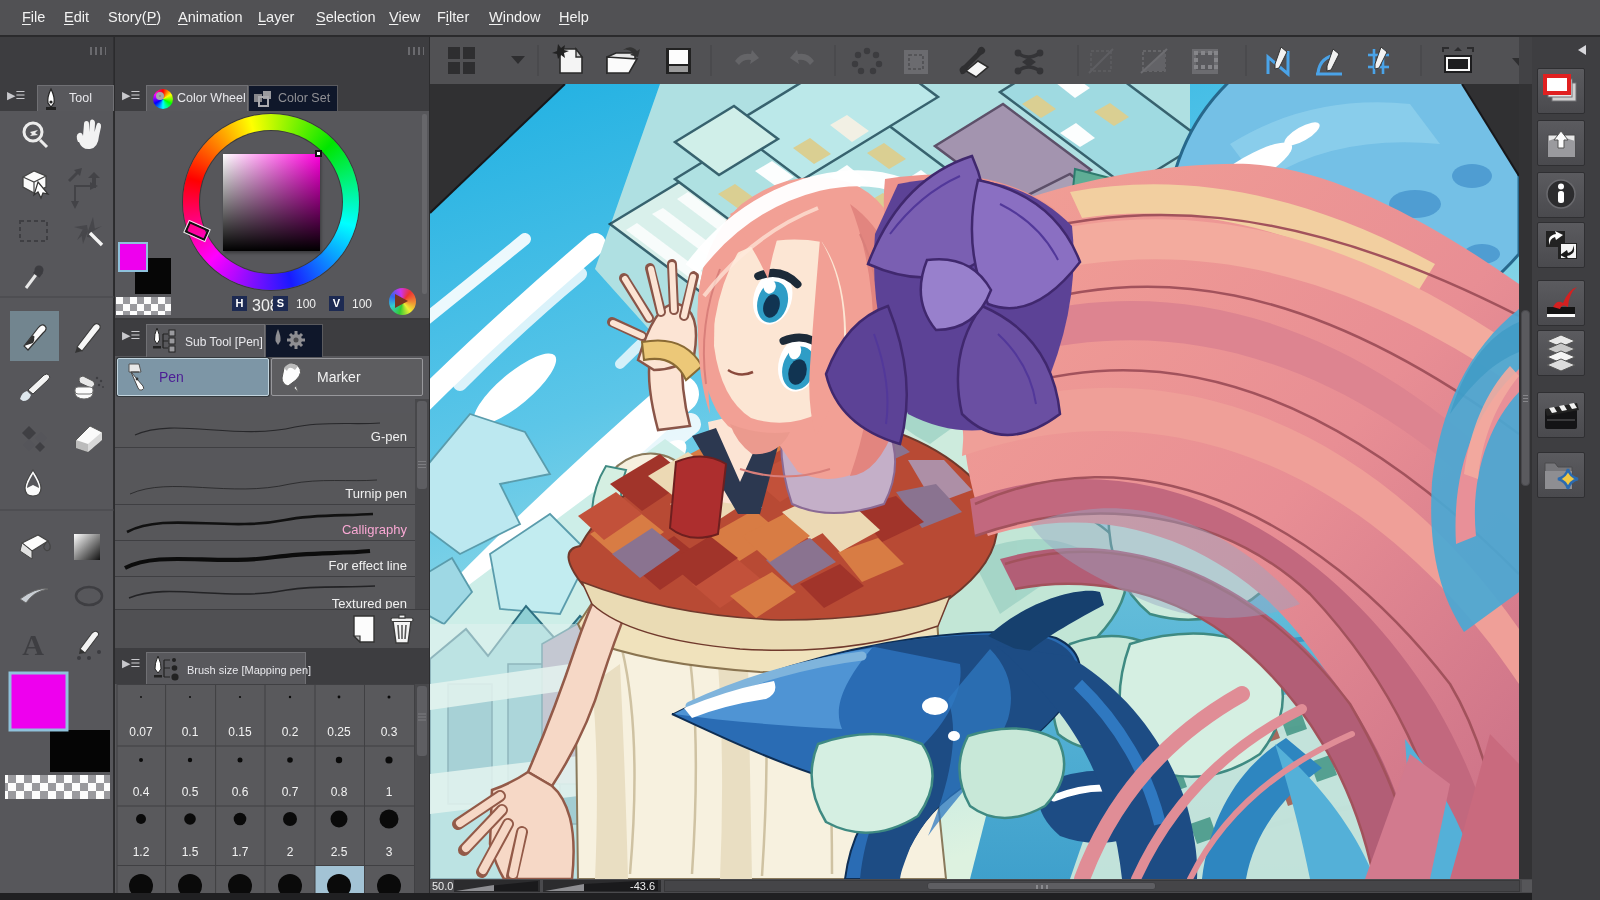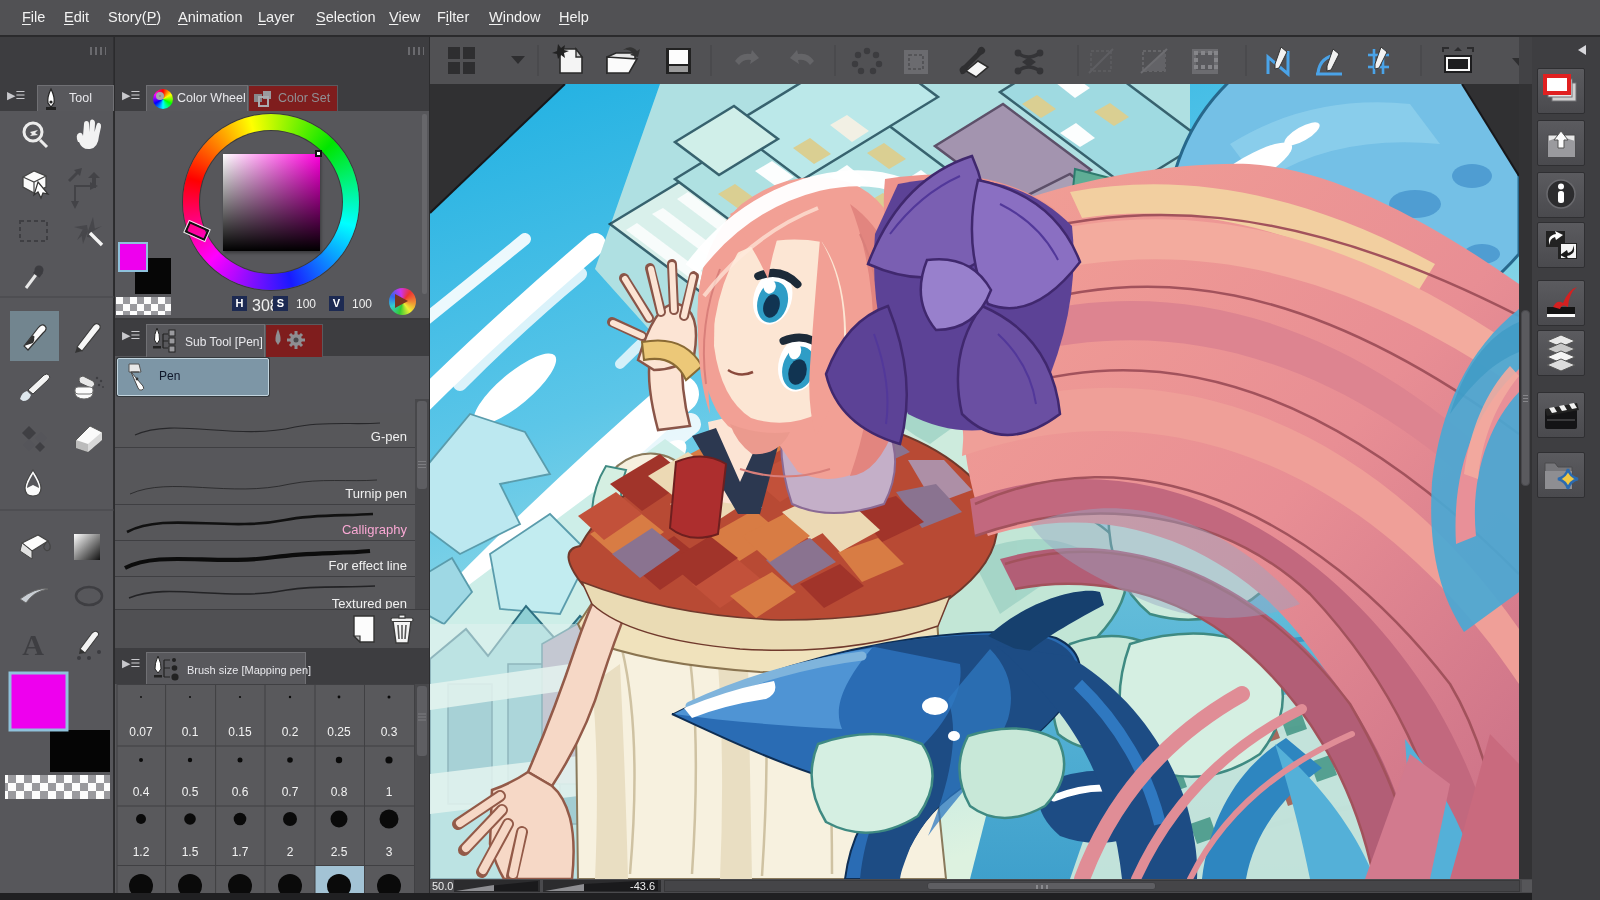--- a/index.html
+++ b/index.html
@@ -13,21 +13,21 @@
 #hdrL2{left:115px;top:37px;width:314px;height:47px;background:#3d3d40;}
 .grip{position:absolute;top:8px;width:16px;height:8px;
 background:repeating-linear-gradient(90deg,#6a6a6e 0 2px,transparent 2px 5px);}
 #toolbar{left:430px;top:37px;width:1089px;height:47px;background:#515154;}
 #tbright{left:1519px;top:37px;width:81px;height:47px;background:#424245;}
 
 #toolpanel{left:0;top:84px;width:114px;height:809px;background:#57575b;border-right:1px solid #2e2e30;}
 .phead{position:absolute;left:0;top:0;width:100%;height:27px;background:#3d3d40;}
 .menubtn{position:absolute;left:7px;top:5px;width:26px;height:17px;color:#c8c8cc;font-size:11px;}
 .tab{position:absolute;background:#58585c;border:1px solid #707074;border-bottom:none;color:#e8e8ec;font-size:12.5px;white-space:nowrap;}
-.tab.inactive{background:#7f1d1d;color:#909094;border-color:#5a5a5e;}
+.tab.inactive{background:#0f172a;color:#909094;border-color:#5a5a5e;}
 
 #colorpanel{left:115px;top:84px;width:314px;height:236px;background:#57575b;}
 #subtool{left:115px;top:320px;width:314px;height:328px;background:#57575b;}
 #brushsize{left:115px;top:648px;width:314px;height:245px;background:#57575b;}
 #canvas{left:430px;top:84px;width:1089px;height:795px;background:#35b1dc;overflow:hidden;}
 #vscroll{left:1519px;top:84px;width:13px;height:795px;background:#323234;}
 #vhandle{left:1521px;top:310px;width:9px;height:176px;background:#5a5a5e;border-radius:4px;border:1px solid #48484c;}
 #statusbar{left:430px;top:879px;width:1102px;height:14px;background:#4a4a4d;color:#eee;font-size:11px;}
 #bottomstrip{left:0;top:893px;width:1600px;height:7px;background:#202022;}
 #botleft{left:0;top:893px;width:430px;height:7px;background:#232325;}
@@ -386,21 +386,29 @@
         <circle cx="26" cy="13" r="2.5" fill="#4a4a4d"></circle>
       </svg>
     </div>
 
     <div style="position:absolute;left:2px;top:38px;width:152px;height:38px;background:#7d96a6;border:1px solid #c2d4de;border-radius:2px;box-shadow:0 0 0 1px #33383c;">
       <svg width="30" height="32" viewBox="0 0 30 32" style="position:absolute;left:5px;top:3px">
         <path d="M6,2 l10,0 2,8 -12,0 Z" fill="#e8e8e8" stroke="#555" stroke-width="1"></path>
         <path d="M8,10 L20,24 q2,3 -1,4 q-3,1 -4,-2 Z M8,10 l8,0" fill="#fdfdfd" stroke="#444" stroke-width="1"></path>
         <circle cx="14" cy="17" r="1.4" fill="#333"></circle>
       </svg>
-      <span style="position:absolute;left:41px;top:10px;font-size:12px;color:#0f172a;">Pen</span>
+      <span style="position:absolute;left:41px;top:10px;font-size:14px;color:#4c1d95;">Pen</span>
+    </div>
+    <div style="position:absolute;left:156px;top:38px;width:152px;height:38px;background:#5d5d60;border:1px solid #98989c;border-radius:2px;">
+      <svg width="30" height="32" viewBox="0 0 30 32" style="position:absolute;left:8px;top:3px">
+        <path d="M4,6 q6,-8 14,-2 q6,6 -2,14 l-8,6 q-6,-2 -6,-8 Z" fill="#fdfdfd" stroke="#555" stroke-width="1"></path>
+        <path d="M4,6 q6,-8 14,-2 l-3,4 q-6,-5 -8,1 Z" fill="#bbb"></path>
+        <path d="M14,26 l4,4 -2,-6 Z" fill="#ddd" stroke="#666" stroke-width=".8"></path>
+      </svg>
+      <span style="position:absolute;left:45px;top:10px;font-size:14px;color:#f2f2f2;">Marker</span>
     </div>
 
     <div style="position:absolute;left:0;top:93px;width:300px;height:35px;background:#57575a;border-bottom:1px solid #3f3f42;">
       <svg width="300" height="35">
           <path d="M20,22 C60,4 120,28 180,14 C210,8 240,12 265,10" stroke="#1c1c1e" stroke-width="1.1" fill="none" opacity=".8"></path>
         </svg>
       <span style="position:absolute;right:8px;bottom:3px;font-size:13px;color:#f0f0f0;">G-pen</span>
     </div>
     <div style="position:absolute;left:0;top:150px;width:300px;height:35px;background:#57575a;border-bottom:1px solid #3f3f42;">
       <svg width="300" height="35">

